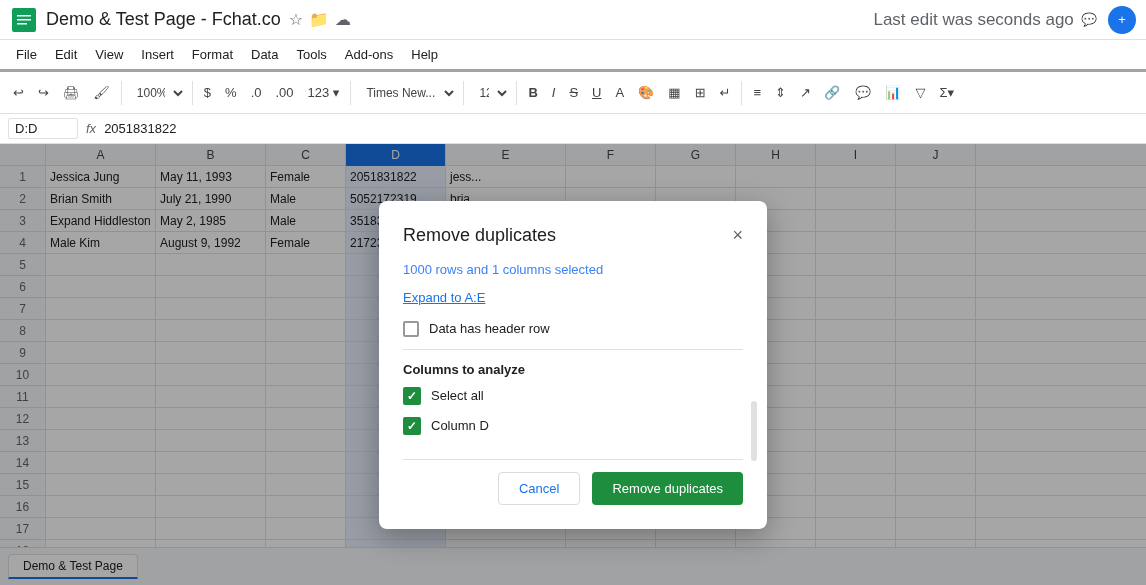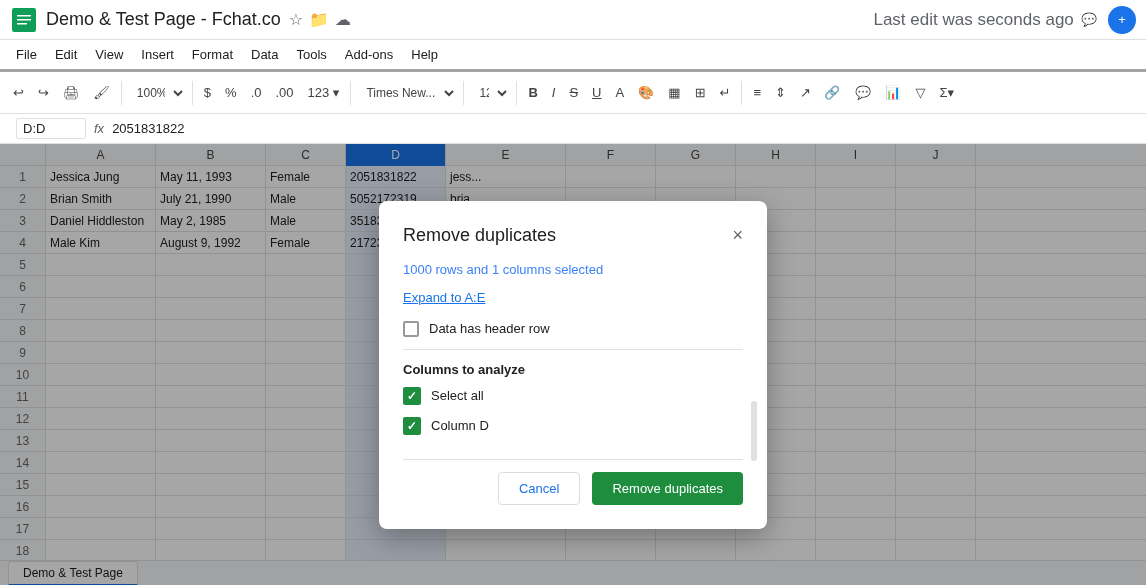--- a/index.html
+++ b/index.html
@@ -125,21 +125,21 @@
       color: #444;
     }
 
     
     .formula-bar {
       height: 30px;
       background: #fff;
       display: flex;
       align-items: center;
       border-bottom: 1px solid #e0e0e0;
-      padding: 0 16px;
+      padding: 0 8px;
       gap: 8px;
     }
     .cell-ref {
       width: 70px;
       font-size: 13px;
       color: #202124;
       font-weight: 500;
       border: 1px solid #e0e0e0;
       padding: 2px 6px;
       border-radius: 2px;
@@ -372,21 +372,21 @@
       border-radius: 4px;
       font-size: 13px;
       color: #fff;
       background: #1e8e3e;
       cursor: pointer;
       font-weight: 500;
     }
 
     
     .bottom-bar {
-      height: 25px;
+      height: 38px;
       background: #f8f9fa;
       border-top: 1px solid #e0e0e0;
       display: flex;
       align-items: center;
       padding: 0 8px;
       gap: 4px;
       position: absolute;
       bottom: 0;
       width: 100%;
     }
@@ -530,21 +530,21 @@
         <div class="cell col-d selected-col">5052172319</div>
         <div class="cell col-e">bria...</div>
         <div class="cell col-f"></div>
         <div class="cell col-g"></div>
         <div class="cell col-h"></div>
         <div class="cell col-i"></div>
         <div class="cell col-j"></div>
       </div>
       <div class="sheet-row">
         <div class="row-num">3</div>
-        <div class="cell col-a">Daniel Hiddleston</div>
+        <div class="cell col-a">Expand Hiddleston</div>
         <div class="cell col-b">May 2, 1985</div>
         <div class="cell col-c">Male</div>
         <div class="cell col-d selected-col">3518372991</div>
         <div class="cell col-e">hidd...</div>
         <div class="cell col-f"></div>
         <div class="cell col-g"></div>
         <div class="cell col-h"></div>
         <div class="cell col-i"></div>
         <div class="cell col-j"></div>
       </div>

